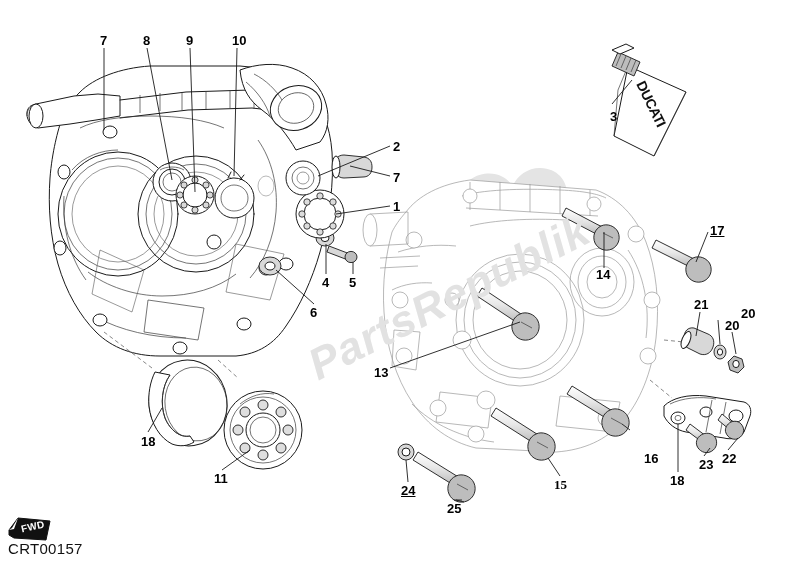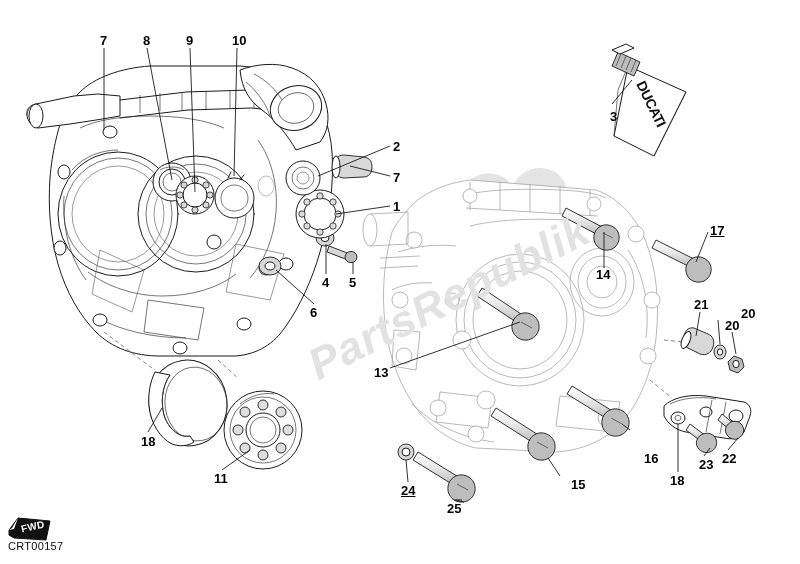--- a/index.html
+++ b/index.html
@@ -20,21 +20,21 @@
     font-size:13px;
     color:#000;
     line-height:1;
     white-space:nowrap;
     user-select:none;
   }
   .diagcode{
     position:absolute;
     left:8px;top:540px;
     font-family:"Liberation Sans", sans-serif;
-    font-size:11px;
+    font-size:15px;
     letter-spacing:.3px;
     color:#111;
   }
   .fwdbadge{position:absolute;left:6px;top:514px;width:46px;height:28px;}
   .fwdbadge .lbl{
     position:absolute;left:15px;top:7px;
     font-family:"Liberation Sans", sans-serif;
     font-weight:bold;font-size:10px;color:#fff;
     transform:rotate(-13deg);letter-spacing:.2px;
   }
@@ -468,21 +468,21 @@
   <div class="callout" style="left:741px;top:307px;">20</div>
   <div class="callout" style="left:725px;top:319px;">20</div>
   <div class="callout" style="left:310px;top:306px;">6</div>
   <div class="callout" style="left:374px;top:366px;">13</div>
   <div class="callout" style="left:141px;top:435px;">18</div>
   <div class="callout" style="left:624px;top:452px;margin-left:20px;">16</div>
   <div class="callout" style="left:699px;top:458px;">23</div>
   <div class="callout" style="left:722px;top:452px;">22</div>
   <div class="callout" style="left:214px;top:472px;">11</div>
   <div class="callout" style="left:670px;top:474px;">18</div>
-  <div class="callout" style="left:571px;top:478px;">15</div>
+  <div class="callout" style="left:554px;top:478px;font-family:Liberation Serif, serif;">15</div>
   <div class="callout" style="left:401px;top:484px;text-decoration:underline;">24</div>
   <div class="callout" style="left:447px;top:502px;text-align:center;">25</div>
 
   <div class="fwdbadge">
     <div class="lbl">FWD</div>
   </div>
 
   <div class="diagcode">CRT00157</div>
 
 </div>

